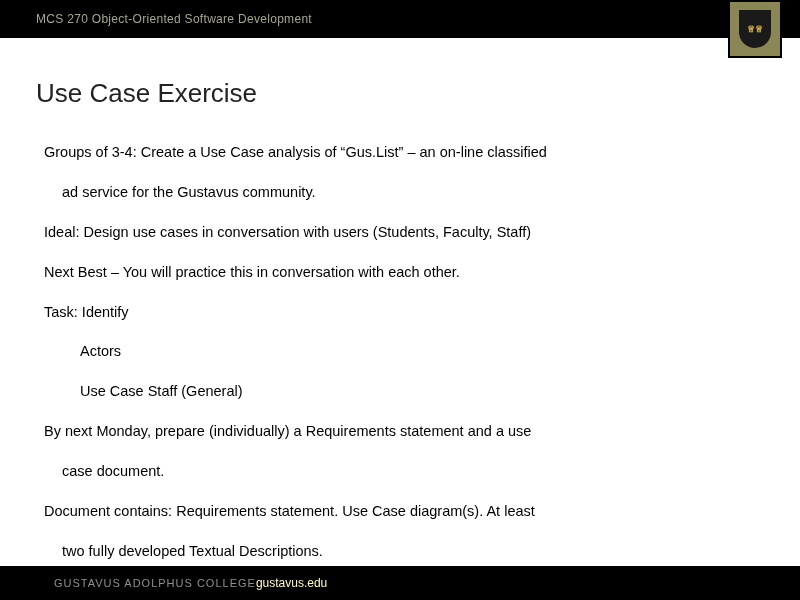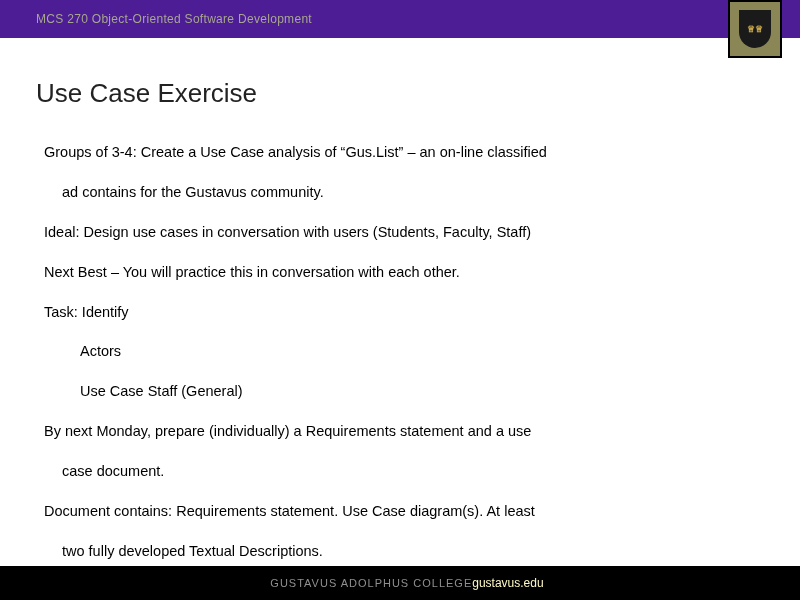--- a/index.html
+++ b/index.html
@@ -5,21 +5,21 @@
   * { margin: 0; padding: 0; box-sizing: border-box; }
   body {
     width: 800px;
     height: 600px;
     font-family: Verdana, Geneva, sans-serif;
     background: #ffffff;
     position: relative;
     overflow: hidden;
   }
   .header-bar {
-    background: #4c1d95;
+    background: #000000;
     color: #a8a68f;
     height: 38px;
     display: flex;
     align-items: center;
     padding-left: 36px;
     font-size: 12px;
     letter-spacing: 0.3px;
   }
   .logo-badge {
     position: absolute;
@@ -70,21 +70,21 @@
   .indent-2 { padding-left: 36px; }
   .footer-bar {
     position: absolute;
     bottom: 0;
     left: 0;
     right: 0;
     height: 34px;
     background: #000000;
     display: flex;
     align-items: center;
-    justify-content: center;
+    justify-content: flex-start;
     padding: 0 40px 0 54px;
   }
   .footer-left {
     color: #8f8f8f;
     font-size: 11px;
     letter-spacing: 1px;
   }
   .footer-right {
     color: #fef9c3;
     font-size: 12px;
@@ -100,21 +100,21 @@
 <div class="logo-badge">
   <div class="crest">
     <div class="crest-inner">♕♕</div>
   </div>
 </div>
 
 <div class="content">
   <h1 class="slide-title">Use Case Exercise</h1>
   <div class="body-text">
     <p class="indent-0">Groups of 3-4: Create a Use Case analysis of “Gus.List” – an on-line classified</p>
-    <p class="indent-1">ad contains for the Gustavus community.</p>
+    <p class="indent-1">ad service for the Gustavus community.</p>
     <p class="indent-0">Ideal: Design use cases in conversation with users (Students, Faculty, Staff)</p>
     <p class="indent-0">Next Best – You will practice this in conversation with each other.</p>
     <p class="indent-0">Task: Identify</p>
     <p class="indent-2">Actors</p>
     <p class="indent-2">Use Case Staff (General)</p>
     <p class="indent-0">By next Monday, prepare (individually) a Requirements statement and a use</p>
     <p class="indent-1">case document.</p>
     <p class="indent-0">Document contains: Requirements statement. Use Case diagram(s). At least</p>
     <p class="indent-1">two fully developed Textual Descriptions.</p>
   </div>

